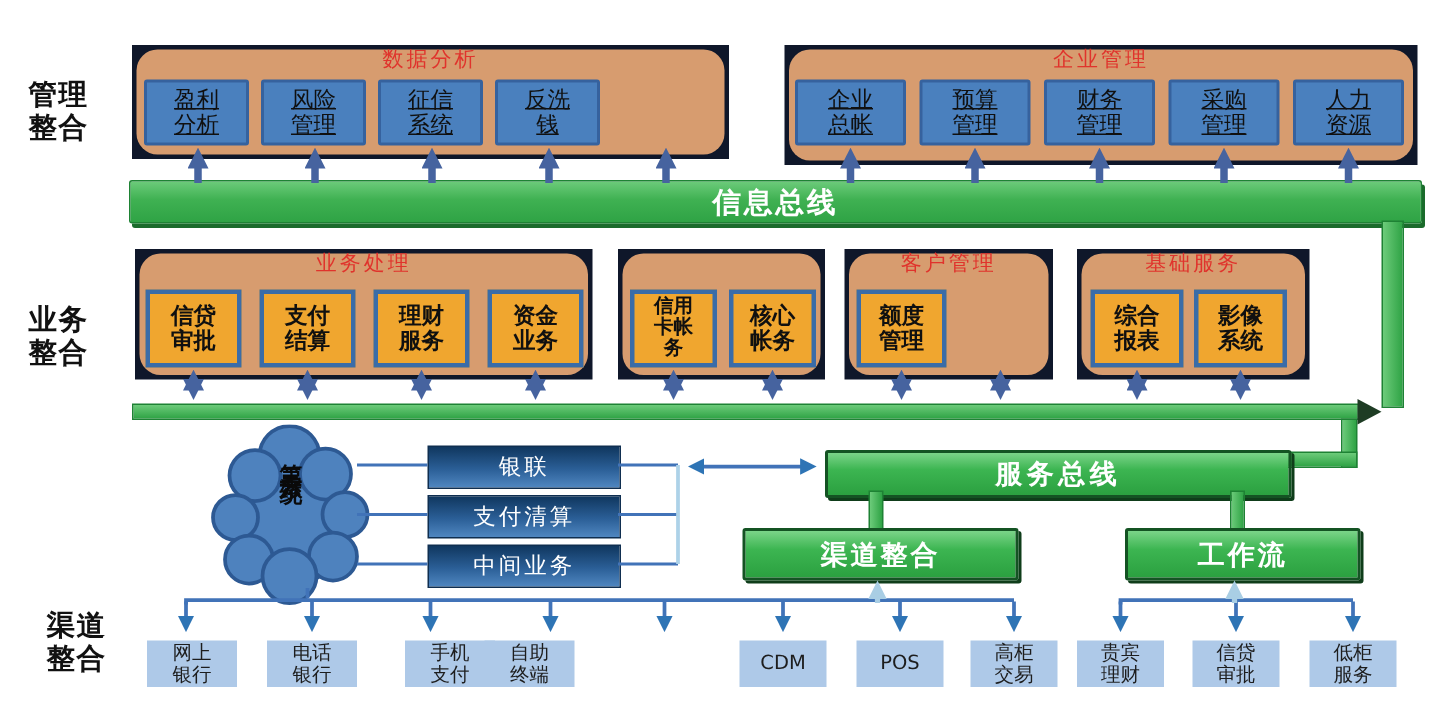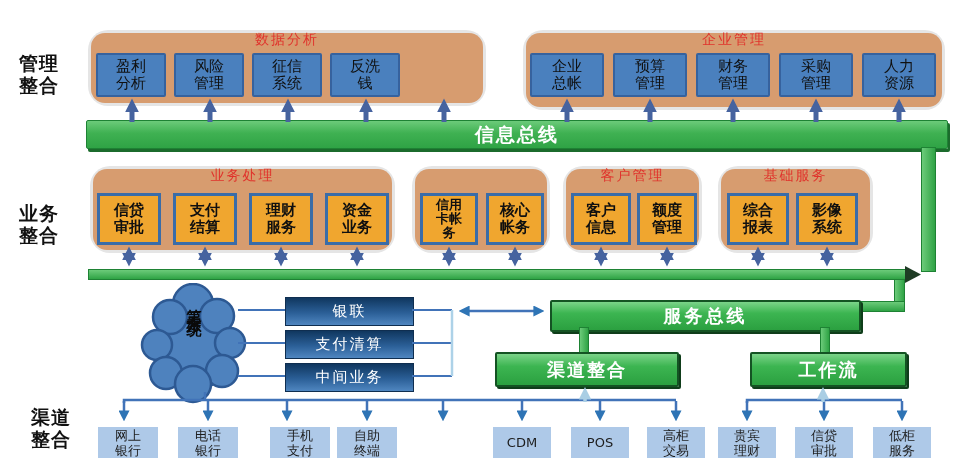--- a/index.html
+++ b/index.html
@@ -2,28 +2,28 @@
 <html><head>
 <meta charset="utf-8">
 <style>
   html,body{margin:0;padding:0;background:#fff;}
   .canvas{position:relative;width:958px;height:474px;background:#fff;overflow:hidden;
           font-family:"DejaVu Sans","Liberation Sans",sans-serif;}
   
   .side-label{position:absolute;font-size:19px;line-height:22px;font-weight:bold;color:#111;
               white-space:pre-line;text-align:center;letter-spacing:1px;}
   
-  .group{position:absolute;background:#e5e5e5;border-radius:20px;}
+  .group{position:absolute;background:#0f172a;border-radius:0;}
   .group-inner{position:absolute;inset:3px;background:#D79C6F;border-radius:14px;}
   .group-title{position:absolute;top:1px;left:0;right:0;text-align:center;color:#E0332C;
                font-size:14px;letter-spacing:2px;}
   .group-boxes{position:absolute;top:23px;display:flex;}
   .bbox{height:44px;background:#4A80BE;border:2px solid #36629E;border-radius:2px;
         display:flex;align-items:center;justify-content:center;text-align:center;
-        font-size:15px;line-height:17px;color:#101010;white-space:pre-line;box-sizing:border-box;}
+        font-size:15px;line-height:17px;color:#101010;white-space:pre-line;box-sizing:border-box;text-decoration:underline;}
   .mid-boxes{top:27px;}
   .ybox{height:52px;background:#F0A62F;border:3px solid #3A6CA8;
         display:flex;align-items:center;justify-content:center;text-align:center;
         font-size:15px;line-height:17px;font-weight:bold;color:#101010;white-space:pre-line;box-sizing:border-box;}
   .ybox.small{font-size:13px;line-height:14px;}
   
   .bus{position:absolute;background:linear-gradient(180deg,#6CCB7A 0%,#3FB152 45%,#2FA345 100%);
        border:1px solid #1E8234;box-shadow:2px 3px 0 #1B6B2C;border-radius:2px;
        display:flex;align-items:center;justify-content:center;
        color:#fff;font-weight:bold;}
@@ -124,22 +124,20 @@
 务</div>
       <div class="ybox" style="width:58px">核心
 帐务</div>
     </div>
   </div>
 
   <div class="group" style="left:563px;top:166px;width:139px;height:87px">
     <div class="group-inner"></div>
     <div class="group-title">客户管理</div>
     <div class="group-boxes mid-boxes" style="left:8px;gap:6px">
-      <div class="ybox" style="width:60px">客户
-信息</div>
       <div class="ybox" style="width:60px">额度
 管理</div>
     </div>
   </div>
 
   <div class="group" style="left:718px;top:166px;width:155px;height:87px">
     <div class="group-inner"></div>
     <div class="group-title">基础服务</div>
     <div class="group-boxes mid-boxes" style="left:9px;gap:7px">
       <div class="ybox" style="width:62px">综合
@@ -179,21 +177,21 @@
   <div class="gbar" style="left:495px;top:352px;width:180px;height:31px;font-size:18px;letter-spacing:2px">
     <span>渠道整合</span>
   </div>
 
   <div class="chbox" style="left:98px;width:60px">网上
 银行</div>
   <div class="chbox" style="left:178px;width:60px">电话
 银行</div>
   <div class="chbox" style="left:270px;width:60px">手机
 支付</div>
-  <div class="chbox" style="left:337px;width:60px">自助
+  <div class="chbox" style="left:323px;width:60px">自助
 终端</div>
   <div class="chbox" style="left:493px;width:58px">CDM</div>
   <div class="chbox" style="left:571px;width:58px">POS</div>
   <div class="chbox" style="left:647px;width:58px">高柜
 交易</div>
   <div class="chbox" style="left:718px;width:58px">贵宾
 理财</div>
   <div class="chbox" style="left:795px;width:58px">信贷
 审批</div>
   <div class="chbox" style="left:873px;width:58px">低柜

